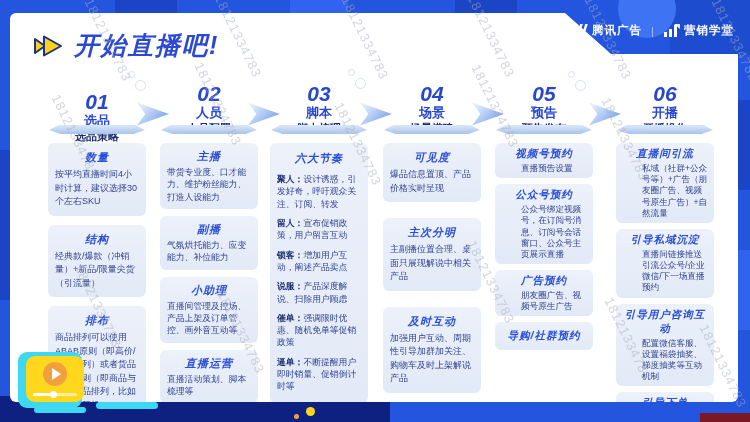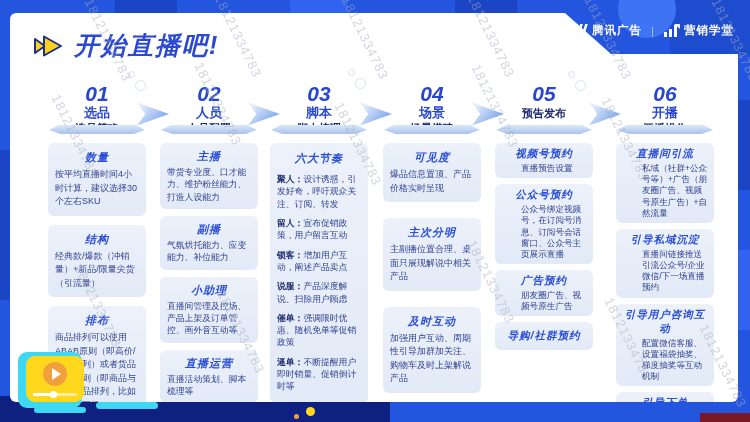--- a/index.html
+++ b/index.html
@@ -125,21 +125,21 @@
     </div>
     <div class="bubbles decor" style="left:338px;top:56px;">
       <i style="width:5px;height:5px;"></i>
         <i style="width:9px;height:9px;margin:2px 0 0 7px;"></i>
     </div>
     <div class="bubbles decor" style="left:558px;top:58px;">
       <i style="width:5px;height:5px;"></i>
         <i style="width:9px;height:9px;margin:2px 0 0 7px;"></i>
     </div>
 
-    <div class="step" style="left:38px;">
+    <div class="step" style="left:38px;margin-top:8px;">
       <div class="step-num">01</div>
       <div class="step-name">选品</div>
       <div class="step-sub">选品策略</div>
     </div>
     <div class="step" style="left:150px;">
       <div class="step-num">02</div>
       <div class="step-name">人员</div>
       <div class="step-sub">人员配置</div>
     </div>
     <div class="step" style="left:260px;">
@@ -147,20 +147,21 @@
       <div class="step-name">脚本</div>
       <div class="step-sub">脚本梳理</div>
     </div>
     <div class="step" style="left:373px;">
       <div class="step-num">04</div>
       <div class="step-name">场景</div>
       <div class="step-sub">场景搭建</div>
     </div>
     <div class="step" style="left:485px;">
       <div class="step-num">05</div>
+      <div class="step-name">预告</div>
       <div class="step-sub">预告发布</div>
     </div>
     <div class="step" style="left:606px;">
       <div class="step-num">06</div>
       <div class="step-name">开播</div>
       <div class="step-sub">开播操作</div>
     </div>
 
     <div class="platform" style="left:39px;"></div>
     <div class="platform" style="left:151px;"></div>

